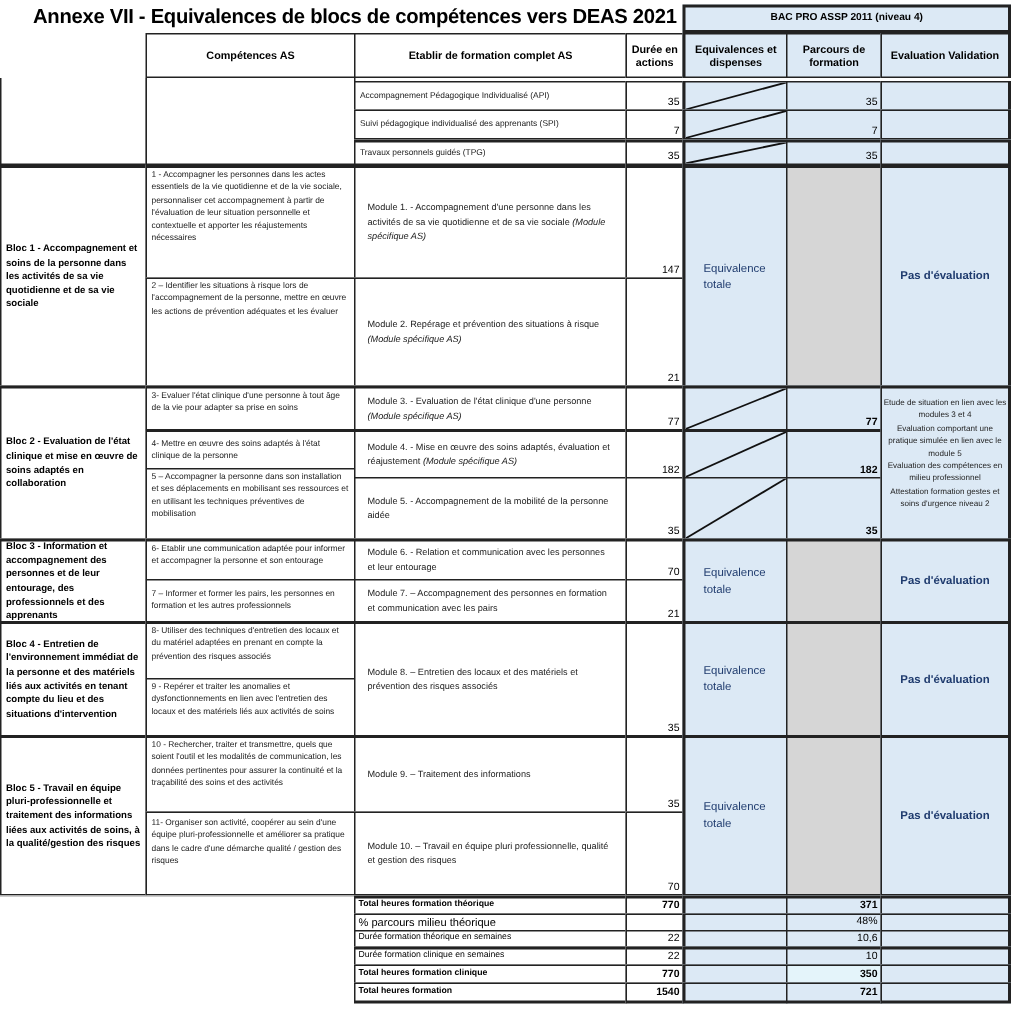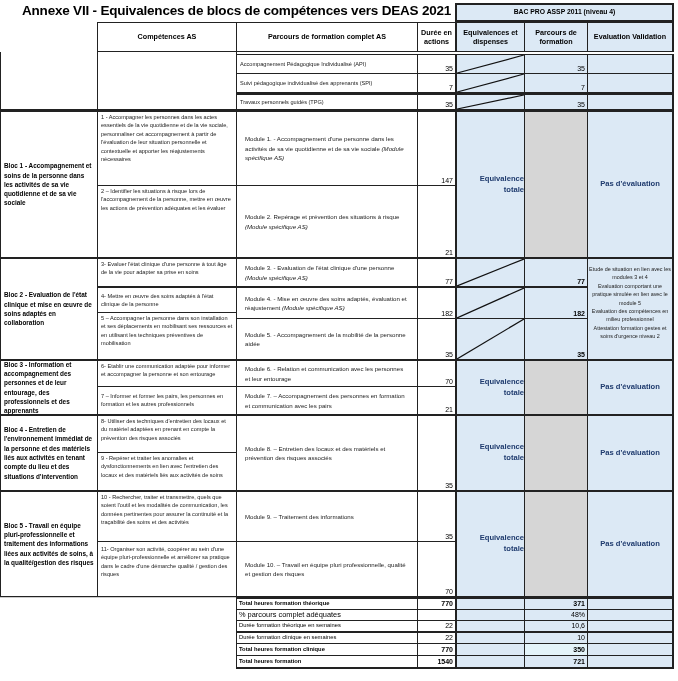--- a/index.html
+++ b/index.html
@@ -10,40 +10,40 @@
   .cell{position:absolute;box-sizing:border-box;border:1px solid #222;overflow:hidden;font-size:6.4px;line-height:1.35;background:#fff;}
   .blue{background:#dce9f5;}
   .grey{background:#d6d6d6;}
   .hdr{font-weight:bold;font-size:7.2px;display:flex;align-items:center;justify-content:center;text-align:center;line-height:1.3;}
   .hdr-blue{background:#dce9f5;}
   .bloc{font-weight:bold;font-size:6.4px;display:flex;align-items:center;padding:2px 3px;line-height:1.45;}
   .comp{font-size:5.6px;padding:1px 3px;line-height:1.5;color:#222;}
   .mod{font-size:6.1px;padding:0 8px;display:flex;align-items:center;line-height:1.55;color:#222;}
   .num{font-size:7px;text-align:right;padding-right:2px;display:flex;align-items:flex-end;justify-content:flex-end;}
   .numb{font-weight:bold;}
-  .equiv{font-weight:bold;color:#1f3b6e;font-size:7.6px;display:flex;align-items:center;justify-content:center;text-align:right;line-height:1.4;padding-left:12px;}
+  .equiv{font-weight:normal;color:#1f3b6e;font-size:7.6px;display:flex;align-items:center;justify-content:center;text-align:left;line-height:1.4;padding-left:12px;}
   .pas{font-weight:bold;color:#1f3b6e;font-size:7.6px;display:flex;align-items:center;justify-content:center;text-align:center;}
   .evaltxt{font-size:5.4px;text-align:center;line-height:1.55;padding:1px 1px;color:#222;}
   .tot{font-size:5.8px;font-weight:bold;display:flex;align-items:center;padding-left:2px;}
   .totn{font-size:5.8px;display:flex;align-items:center;padding-left:2px;}
   .pct{font-size:7.4px;display:flex;align-items:center;padding-left:2px;}
   .diag{position:absolute;left:0;top:0;width:100%;height:100%;}
   .thick{border-width:2px;}
 </style>
 </head>
 <body>
 
 <div class="sheet">
 
   <div class="title">Annexe VII - Equivalences de blocs de compétences vers DEAS 2021 (niveau 4)</div>
 
   <div class="cell hdr hdr-blue thick" style="left:455px;top:3px;width:219px;height:19px;font-size:6.8px;">BAC PRO ASSP 2011 (niveau 4)</div>
 
   <div class="cell hdr" style="left:97px;top:22px;width:140px;height:30px;">Compétences AS</div>
-  <div class="cell hdr" style="left:236px;top:22px;width:182px;height:30px;">Parcours de formation complet AS</div>
+  <div class="cell hdr" style="left:236px;top:22px;width:182px;height:30px;">Etablir de formation complet AS</div>
   <div class="cell hdr" style="left:417px;top:22px;width:39px;height:30px;">Durée en actions</div>
   <div class="cell hdr hdr-blue" style="left:455px;top:22px;width:70px;height:30px;border-left-width:2px;">Equivalences et dispenses</div>
   <div class="cell hdr hdr-blue" style="left:524px;top:22px;width:64px;height:30px;">Parcours de formation</div>
   <div class="cell hdr hdr-blue" style="left:587px;top:22px;width:87px;height:30px;border-right-width:2px;">Evaluation Validation</div>
 
   <div class="cell" style="left:0;top:52px;width:98px;height:58px;border-top:none;"></div>
   <div class="cell" style="left:97px;top:52px;width:140px;height:58px;border-top:none;"></div>
 
   <div class="cell mod" style="left:236px;top:54px;width:182px;height:20px;font-size:5.6px;padding:0 3px;">Accompagnement Pédagogique Individualisé (API)</div>
   <div class="cell num" style="left:417px;top:54px;width:39px;height:20px;">35</div>
@@ -178,21 +178,21 @@
   <div class="cell blue pas" style="left:587px;top:490px;width:87px;height:107px;border-right-width:2px;border-top-width:2px;">Pas d'évaluation</div>
 
   <div class="abs" style="left:0;top:597px;width:237px;height:74px;border-top:1px solid #ccc;"></div>
 
   <div class="cell tot" style="left:236px;top:597px;width:182px;height:13px;border-top-width:2px;">Total heures formation théorique</div>
   <div class="cell num numb" style="left:417px;top:597px;width:39px;height:13px;border-top-width:2px;align-items:center;">770</div>
   <div class="cell blue" style="left:455px;top:597px;width:70px;height:13px;border-left-width:2px;border-top-width:2px;"></div>
   <div class="cell blue num numb" style="left:524px;top:597px;width:64px;height:13px;border-top-width:2px;align-items:center;">371</div>
   <div class="cell blue" style="left:587px;top:597px;width:87px;height:13px;border-right-width:2px;border-top-width:2px;"></div>
 
-  <div class="cell pct" style="left:236px;top:609px;width:182px;height:12px;">% parcours complet adéquates</div>
+  <div class="cell pct" style="left:236px;top:609px;width:182px;height:12px;">% parcours milieu théorique</div>
   <div class="cell num" style="left:417px;top:609px;width:39px;height:12px;align-items:center;"></div>
   <div class="cell blue" style="left:455px;top:609px;width:70px;height:12px;border-left-width:2px;"></div>
   <div class="cell blue num" style="left:524px;top:609px;width:64px;height:12px;align-items:center;">48%</div>
   <div class="cell blue" style="left:587px;top:609px;width:87px;height:12px;border-right-width:2px;"></div>
 
   <div class="cell totn" style="left:236px;top:620px;width:182px;height:12px;">Durée formation théorique en semaines</div>
   <div class="cell num" style="left:417px;top:620px;width:39px;height:12px;align-items:center;">22</div>
   <div class="cell blue" style="left:455px;top:620px;width:70px;height:12px;border-left-width:2px;"></div>
   <div class="cell blue num" style="left:524px;top:620px;width:64px;height:12px;align-items:center;">10,6</div>
   <div class="cell blue" style="left:587px;top:620px;width:87px;height:12px;border-right-width:2px;"></div>

